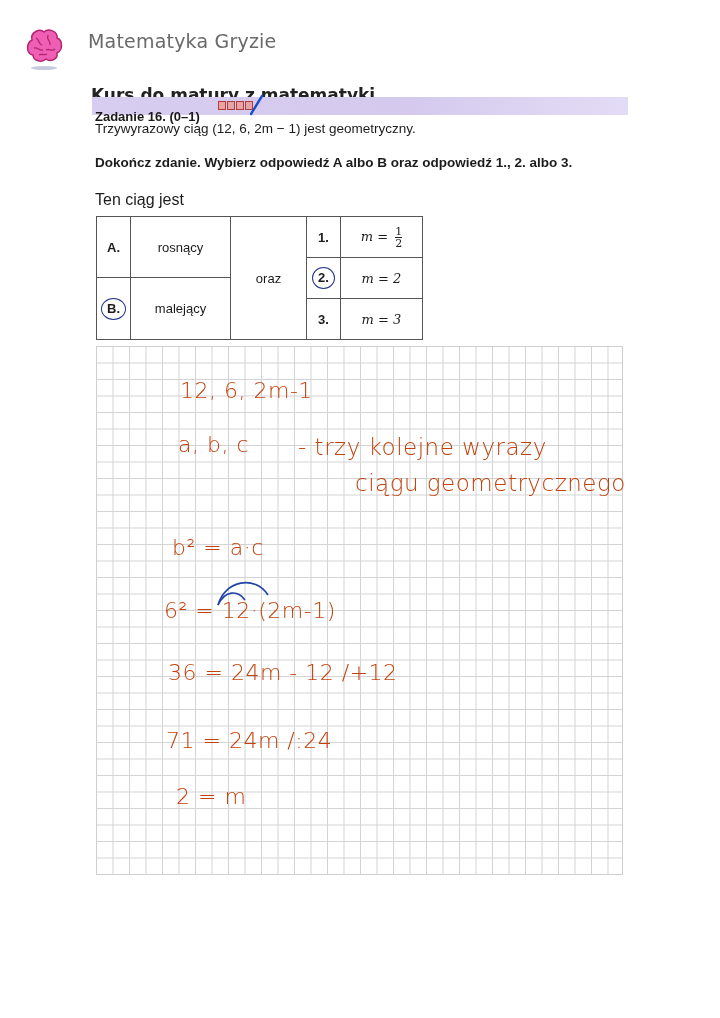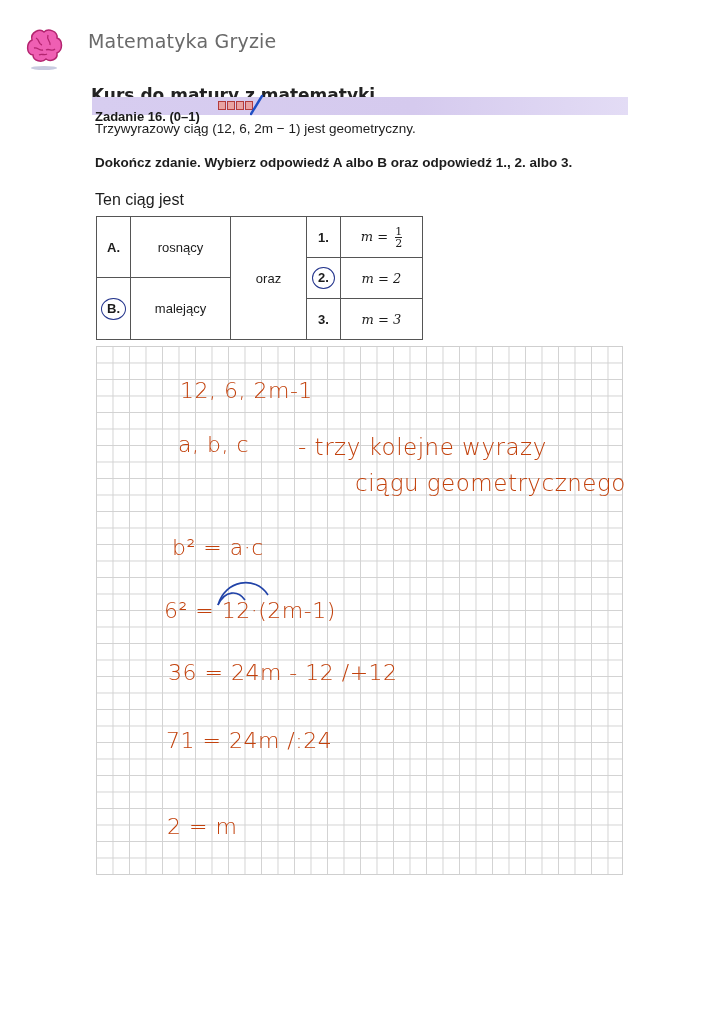--- a/index.html
+++ b/index.html
@@ -102,13 +102,13 @@
 <div class="hw small" style="left:298px;top:434px;">- trzy kolejne wyrazy</div>
 <div class="hw small" style="left:355px;top:470px;">ciągu geometrycznego</div>
 <div class="hw" style="left:172px;top:535px;">b² = a·c</div>
 <svg class="arc" width="100" height="40" viewBox="0 0 100 40">
   <path d="M8 35 C15 10 45 5 58 25" stroke="#2143a8" stroke-width="1.6" fill="none"></path>
   <path d="M8 35 C15 20 28 20 35 30" stroke="#2143a8" stroke-width="1.6" fill="none"></path>
 </svg>
 <div class="hw" style="left:164px;top:598px;">6² = 12·(2m-1)</div>
 <div class="hw" style="left:168px;top:660px;">36 = 24m - 12  /+12</div>
 <div class="hw" style="left:166px;top:728px;">71 = 24m   /:24</div>
-<div class="hw" style="left:167px;top:784px;margin-top:30px;">2 = m</div>
+<div class="hw" style="left:176px;top:784px;">2 = m</div>
 
 </body></html>

